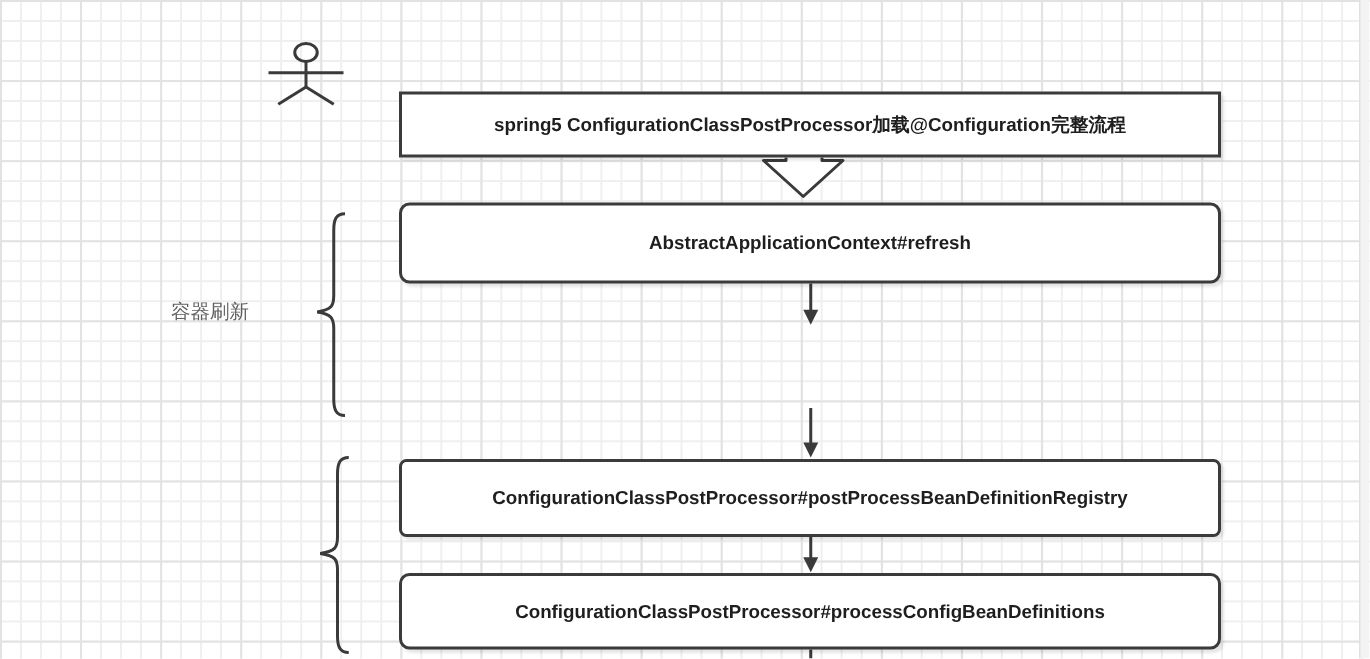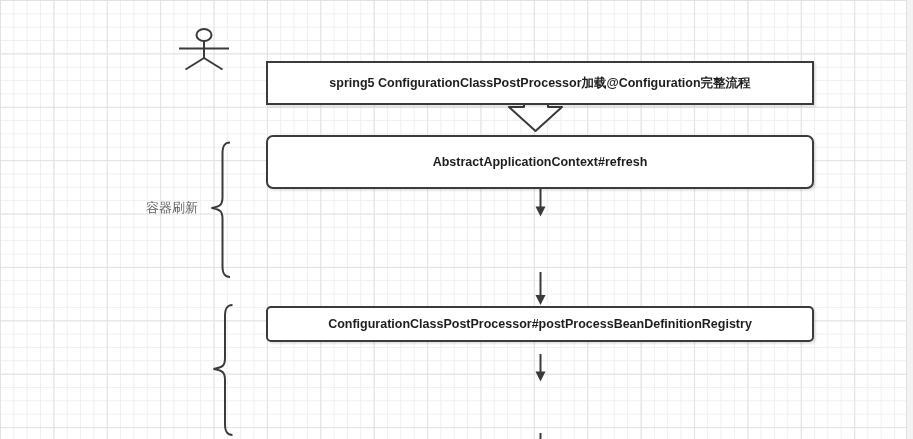--- a/index.html
+++ b/index.html
@@ -32,29 +32,29 @@
     font-size:12.5px;
     color:#1e1e1e;
     box-shadow:2px 2px 2px rgba(0,0,0,0.10);
   }
   .node.square{border-radius:0;}
   .node.round7{border-radius:7px;}
   .node.round5{border-radius:5px;}
   #title-box{top:30px;height:44px;margin-top:31px;}
   #box-refresh{top:135px;height:54px;justify-content:center;}
   #box-invoke{top:217px;height:55px;}
-  #box-postprocess{top:306px;height:36px;}
+  #box-postprocess{top:306px;height:52px;}
   #box-processconfig{top:382px;height:51px;}
   .side-label{
     position:absolute;
     color:#5f5f5f;
     font-size:13px;
     line-height:15.5px;
   }
-  #label-refresh{left:114px;top:200px;white-space:nowrap;margin-left:32px;}
+  #label-refresh{left:114px;top:200px;white-space:nowrap;}
   #label-bdrpp{left:18px;top:345px;width:200px;word-break:break-all;}
   svg.overlay{position:absolute;left:0;top:0;pointer-events:none;}
   .stroke{stroke:#3a3a3a;stroke-width:2;fill:none;}
   .fillhead{fill:#3a3a3a;stroke:none;}
   .whitefill{fill:#ffffff;stroke:#3a3a3a;stroke-width:2;stroke-linejoin:round;}
 </style>
 </head>
 <body>
 
 <div id="canvas">
@@ -107,19 +107,22 @@
 
   <div class="node round7" id="box-refresh">
     <span>AbstractApplicationContext#refresh</span>
   </div>
 
 
   <div class="node round5" id="box-postprocess">
     <span>ConfigurationClassPostProcessor#postProcessBeanDefinitionRegistry</span>
   </div>
 
+  <div class="node round7" id="box-processconfig">
+    <span>ConfigurationClassPostProcessor#processConfigBeanDefinitions</span>
+  </div>
 
   <div class="side-label" id="label-refresh">容器刷新</div>
 
 
   <div class="edge-strip"></div>
 
 </div>
 
 </body></html>

